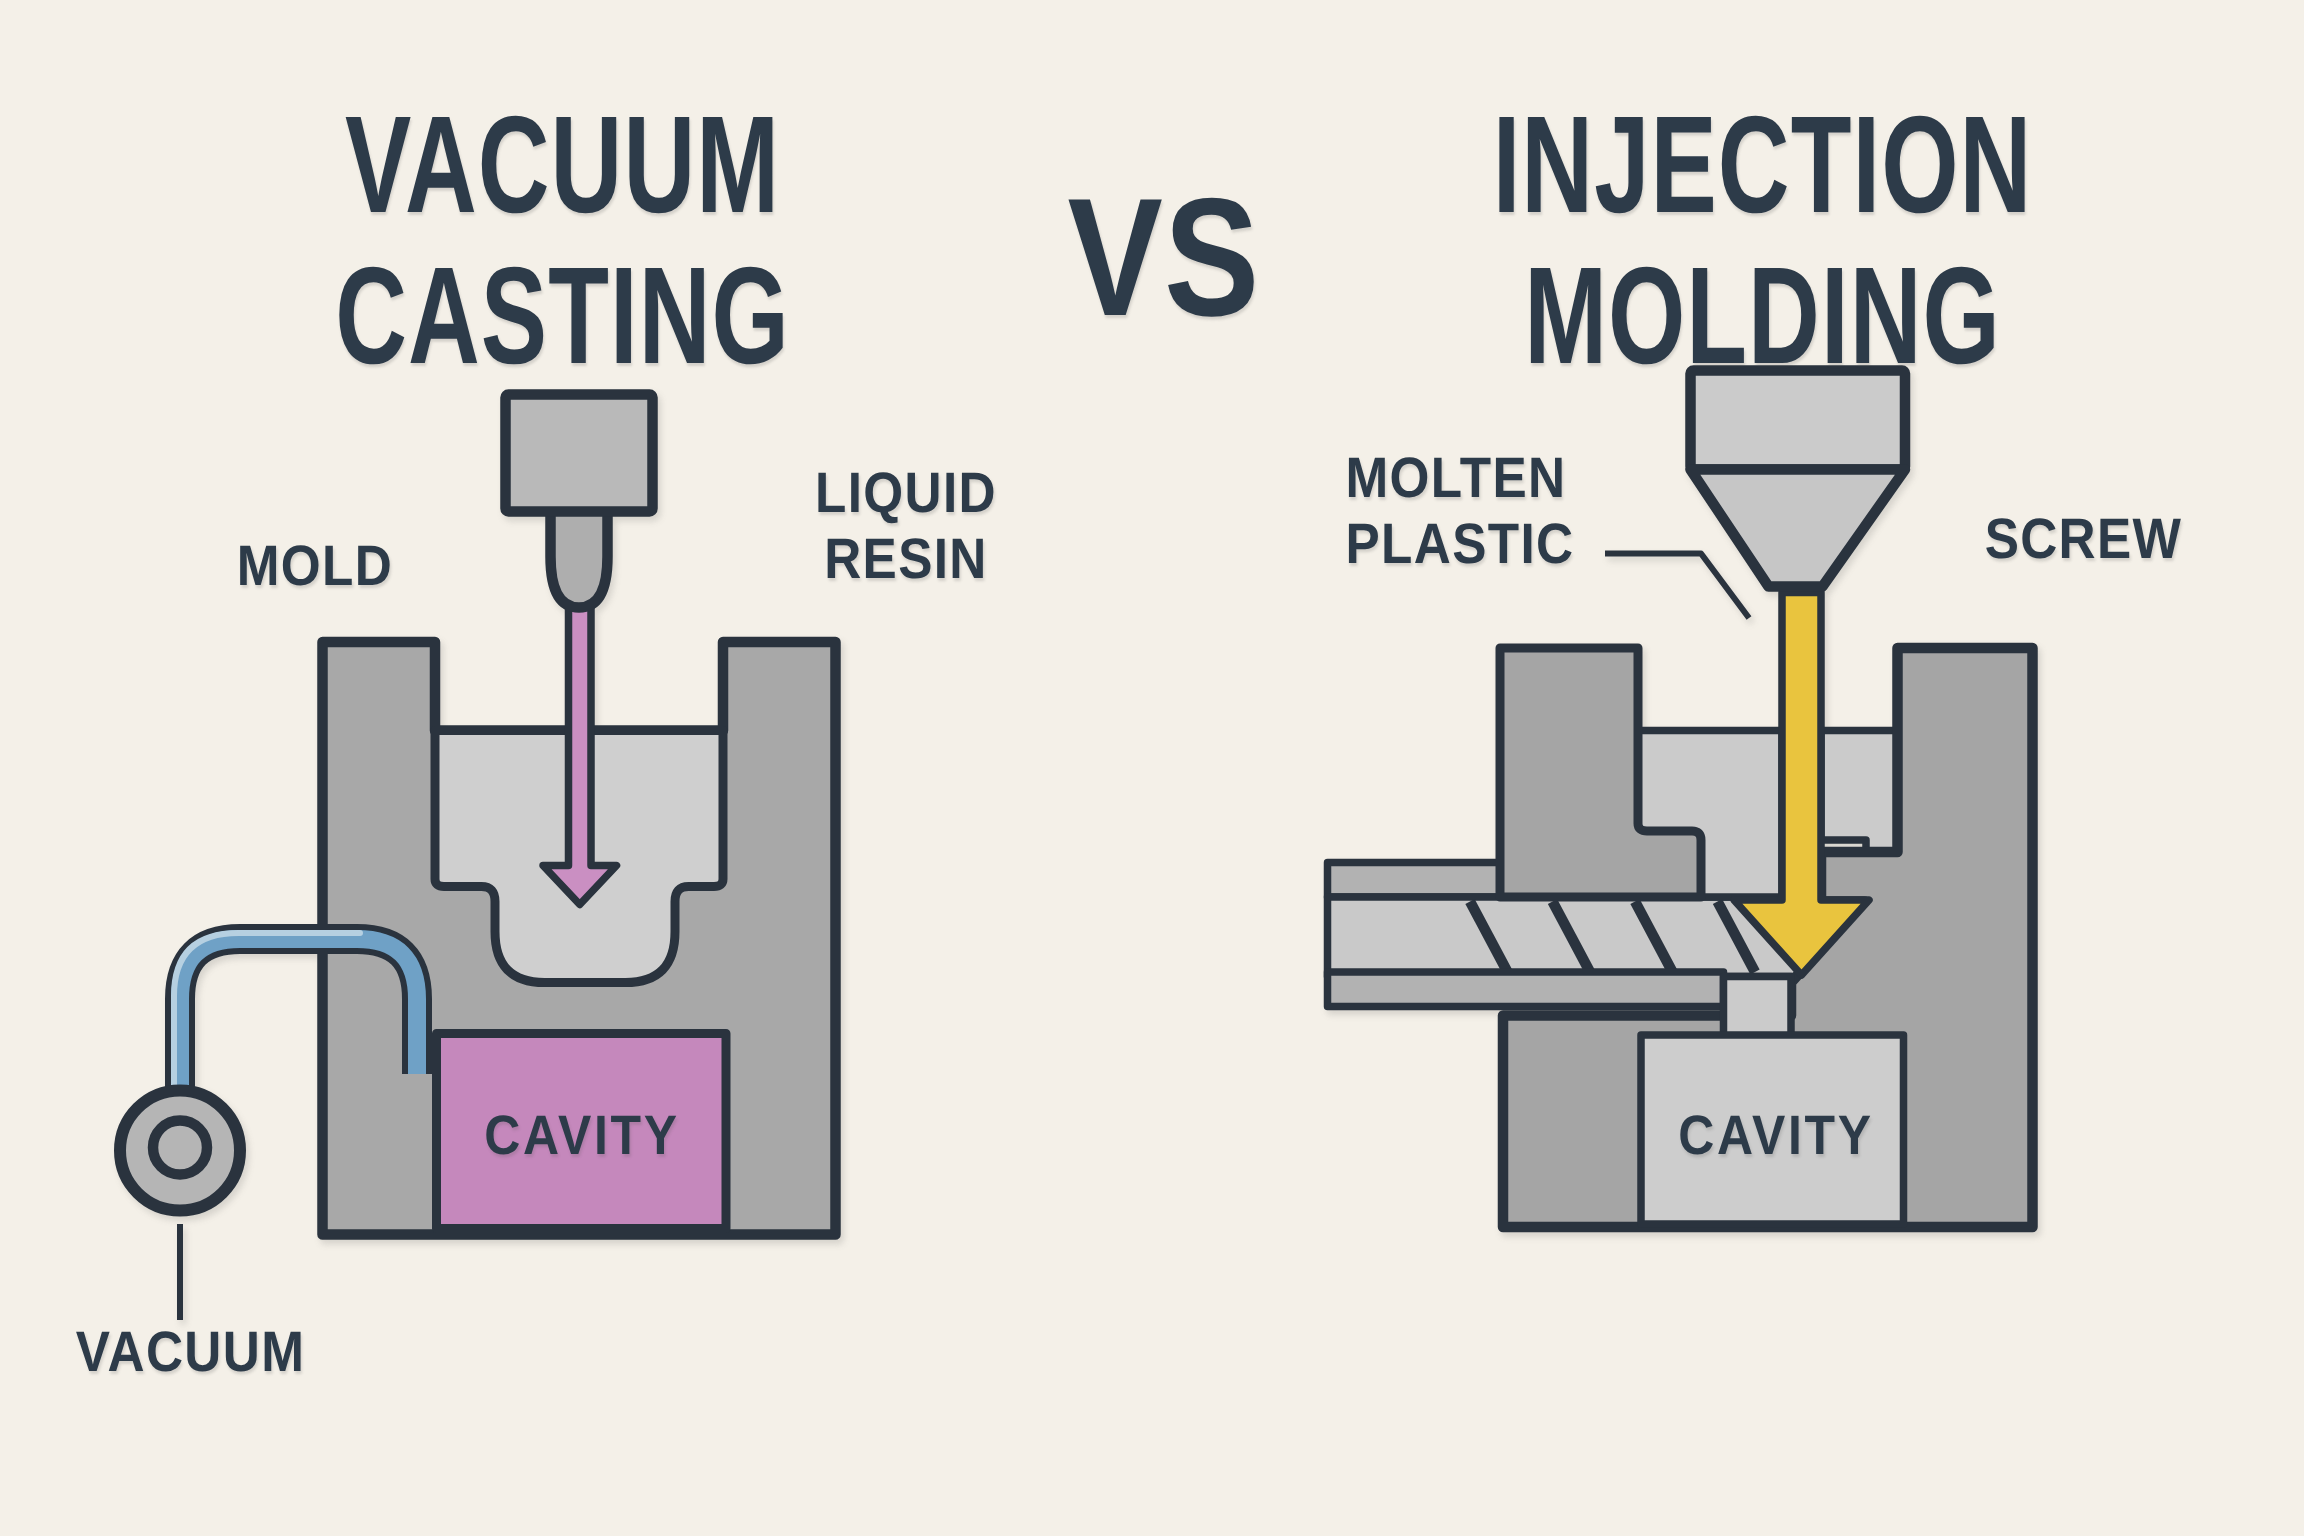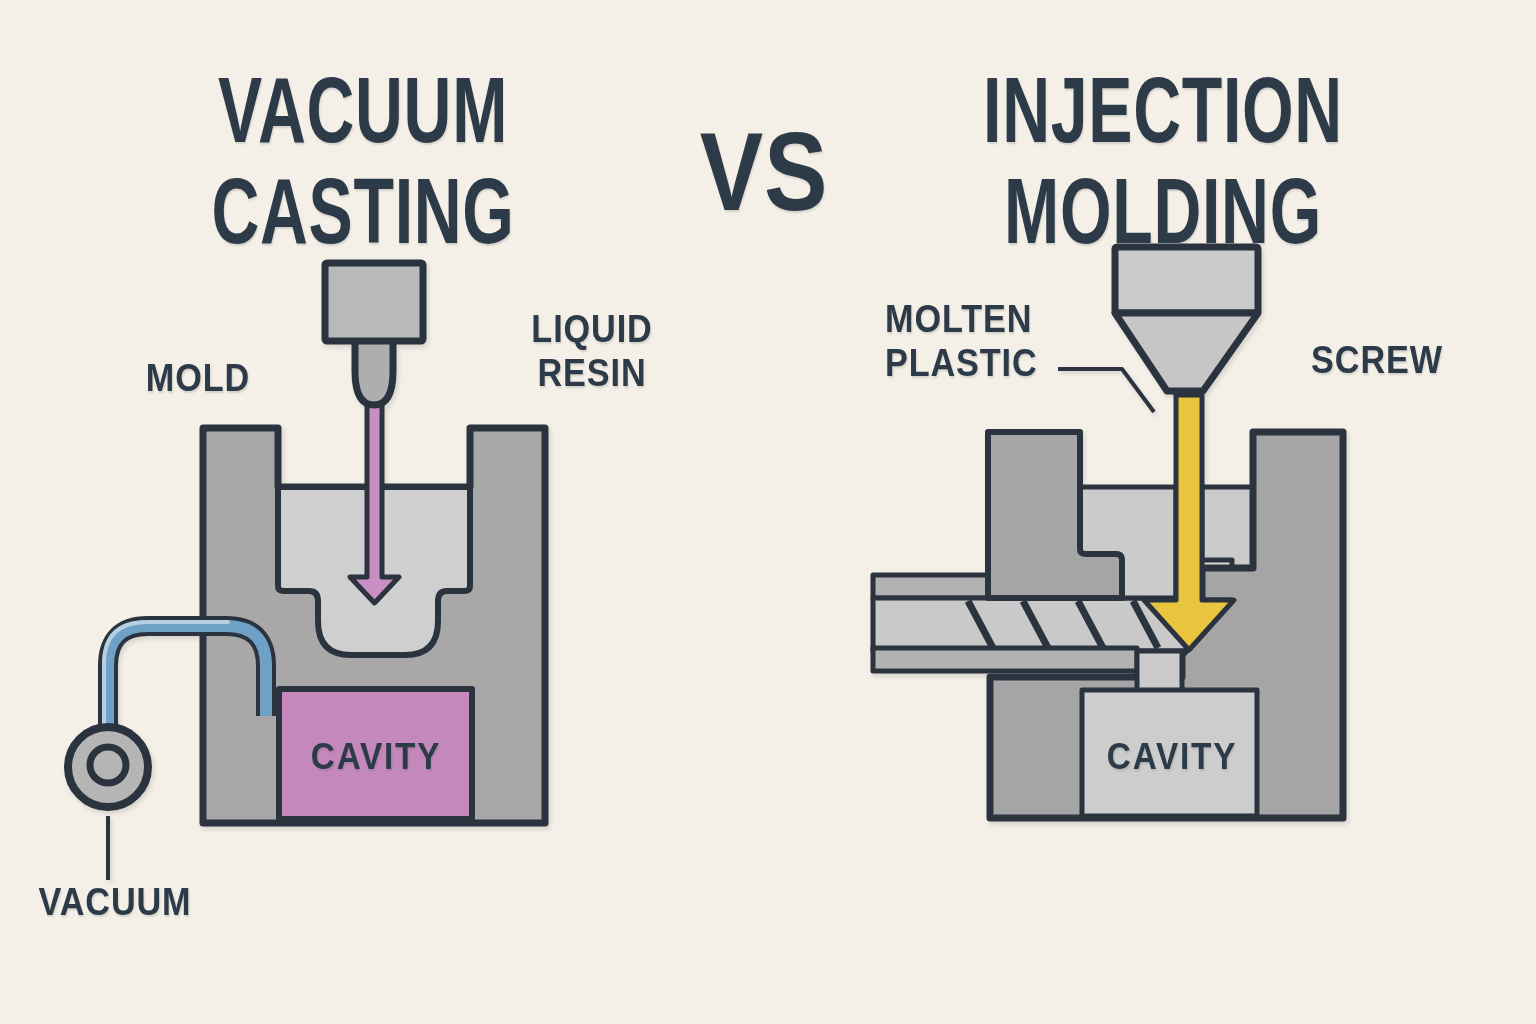--- a/index.html
+++ b/index.html
@@ -1,21 +1,21 @@
 <!DOCTYPE html>
 <html><head>
 <meta charset="utf-8">
 <style>
   html,body{margin:0;padding:0;}
   body{
     width:1536px;height:1024px;position:relative;overflow:hidden;
     background:#f4f0e8;
     font-family:"Liberation Sans", sans-serif;
   }
-  #stage{position:absolute;inset:0;}
+  #stage{position:absolute;inset:0;margin-left:12px;}
   svg{position:absolute;left:0;top:0;}
   .diagram-shapes{filter:drop-shadow(2px 3px 2px rgba(60,60,60,0.16));}
   .lbl{
     position:absolute;color:#2d3b49;font-weight:bold;white-space:pre;
     transform:translate(-50%,-50%) scaleX(0.9);
     text-align:center;letter-spacing:1px;line-height:44px;font-size:38px;
     text-shadow:1px 2px 2px rgba(70,70,70,0.18);
   }
   .title{
     font-size:92px;line-height:101px;letter-spacing:1px;

